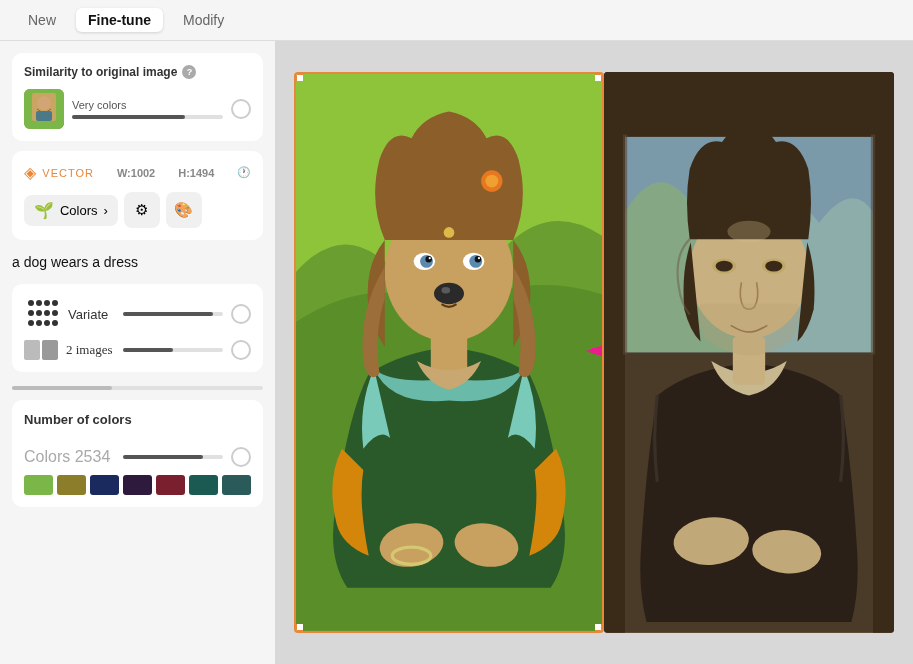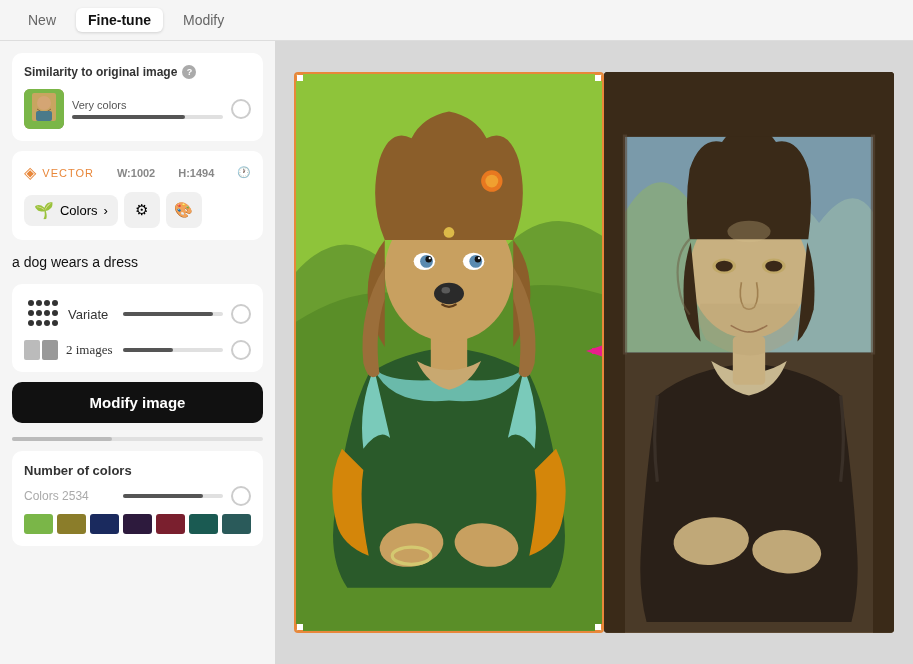--- a/index.html
+++ b/index.html
@@ -285,30 +285,30 @@
     
     .colors-section {
       background: white;
       border-radius: 10px;
       padding: 12px;
     }
     .colors-title {
       font-size: 13px;
       font-weight: 600;
       color: #333;
-      margin-bottom: 8px;
+      margin-bottom: 20px;
     }
     .colors-row {
       display: flex;
       align-items: center;
       gap: 8px;
       margin-bottom: 8px;
     }
     .colors-label {
-      font-size: 12px;
+      font-size: 16px;
       color: #aaa;
       flex: 1;
     }
     .color-swatches {
       display: flex;
       gap: 4px;
       margin-top: 4px;
     }
     .swatch {
       height: 20px;
@@ -460,21 +460,20 @@
           <div class="img-thumb"></div>
         </div>
         <span class="images-label">2 images</span>
         <div class="slider-track" style="width:100px">
           <div class="slider-fill" style="width:50%"></div>
         </div>
         <div class="radio-toggle"></div>
       </div>
     </div>
 
-    <button class="modify-btn">Modify image</button>
 
     <div class="scroll-bar">
       <div class="scroll-thumb"></div>
     </div>
 
     <div class="colors-section">
       <div class="colors-title">Number of colors</div>
       <div class="colors-row">
         <span class="colors-label">
           <span>Colors</span>

